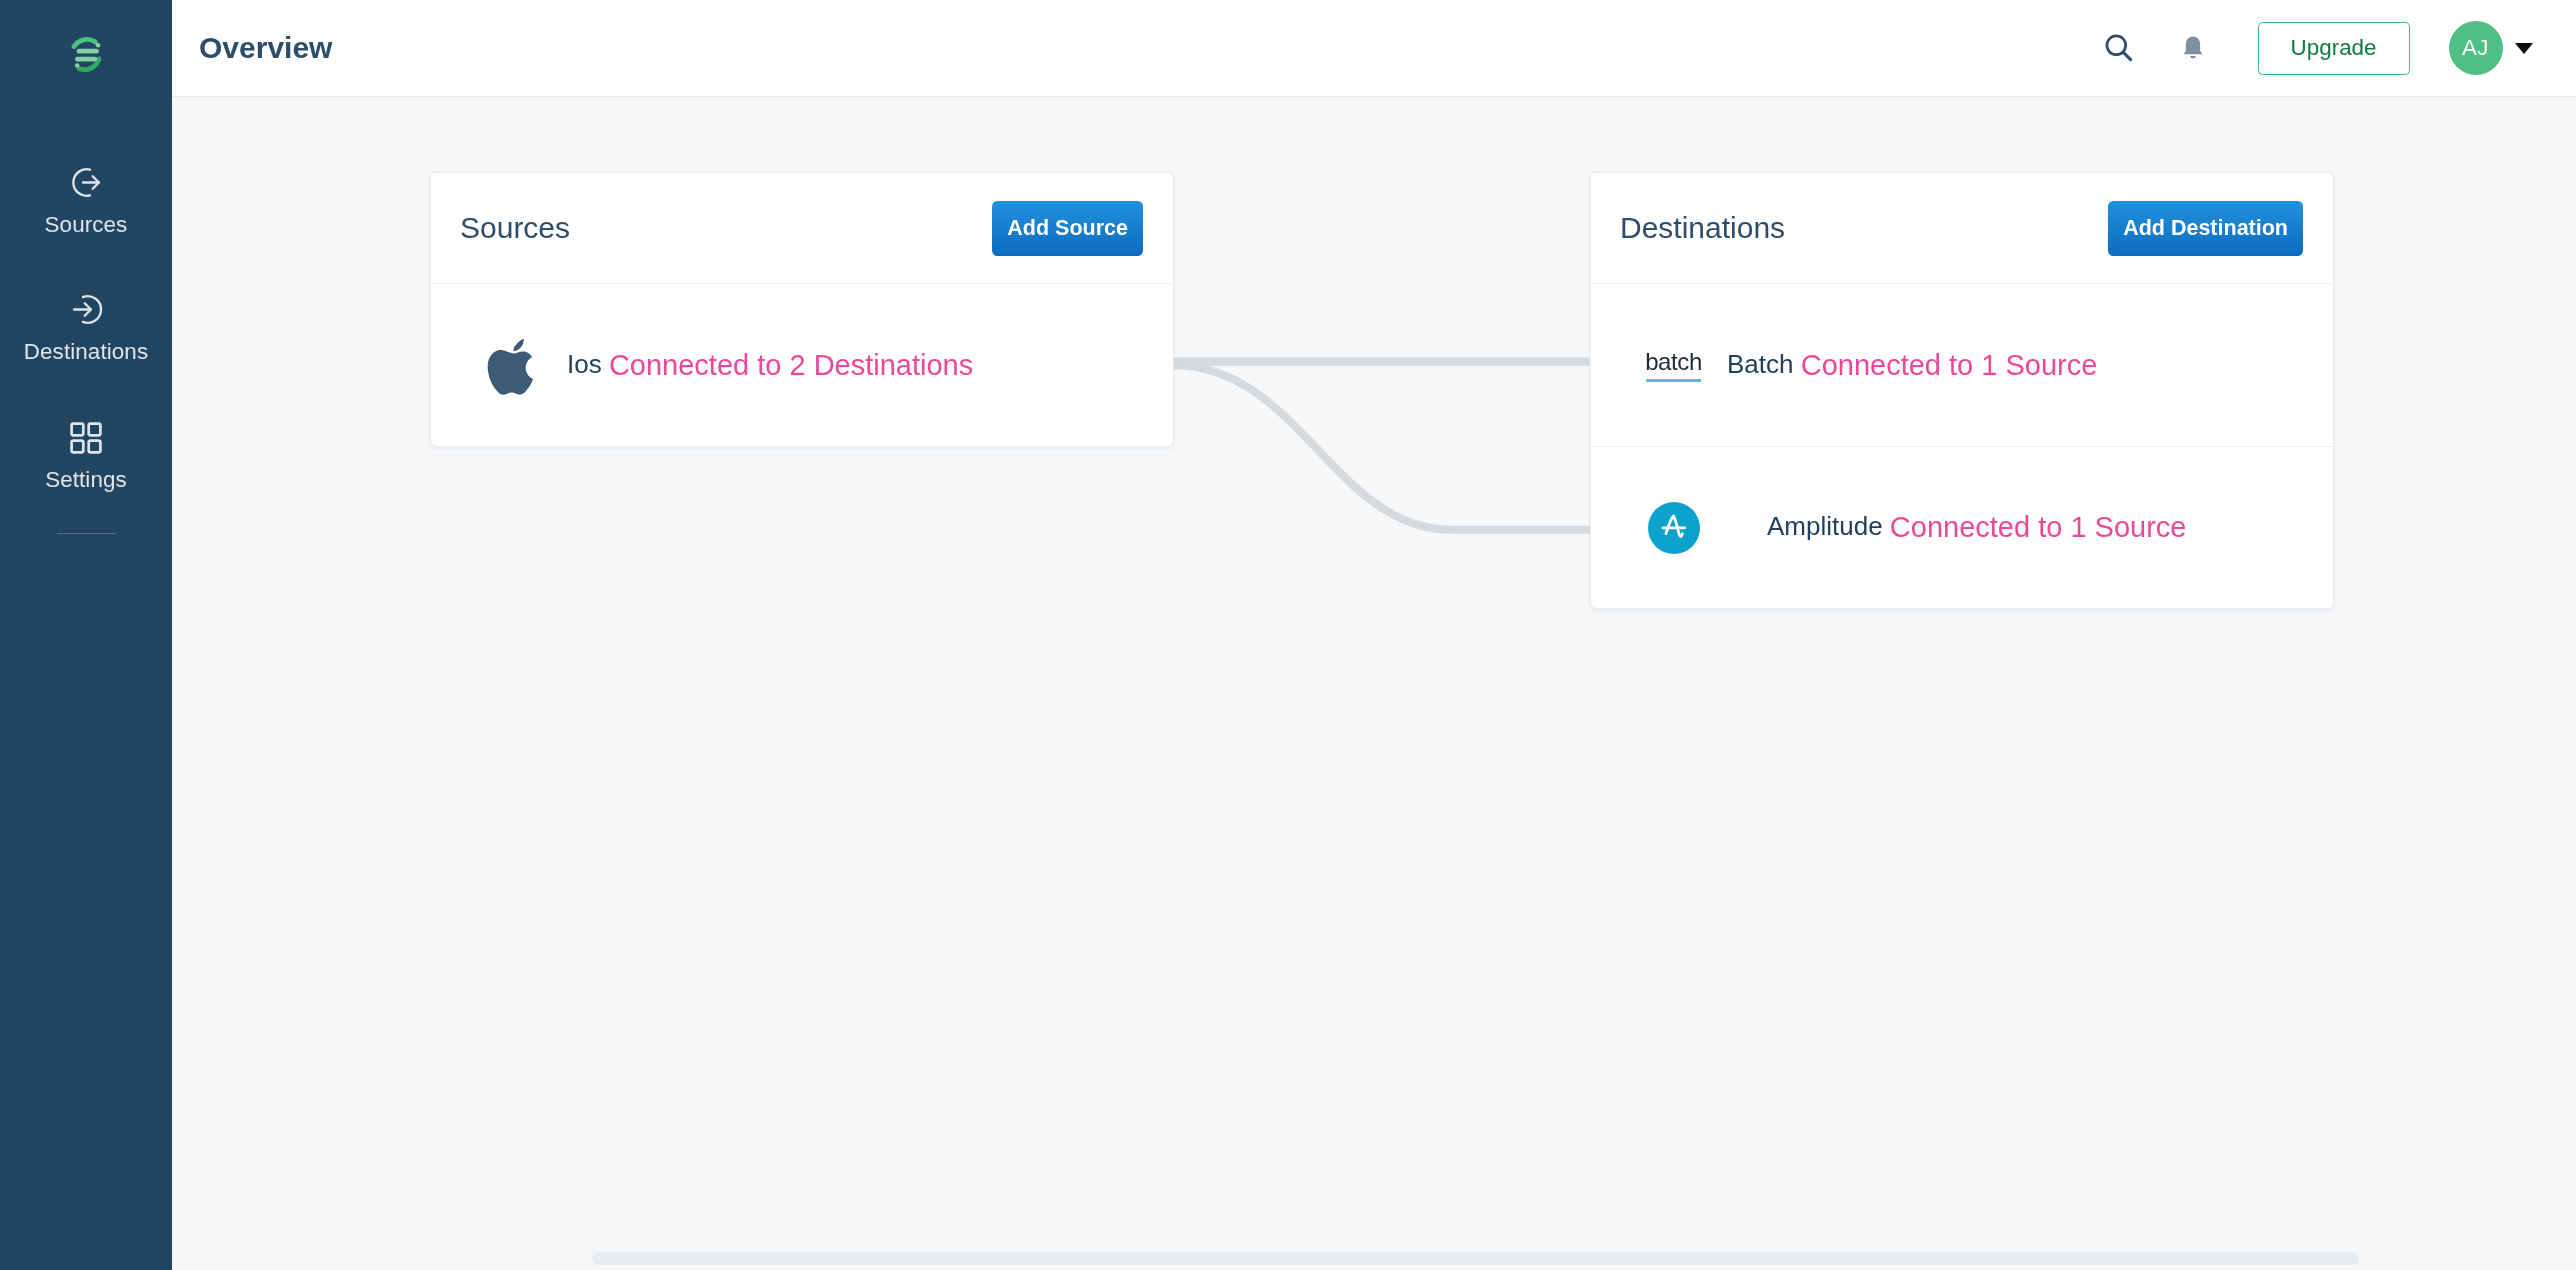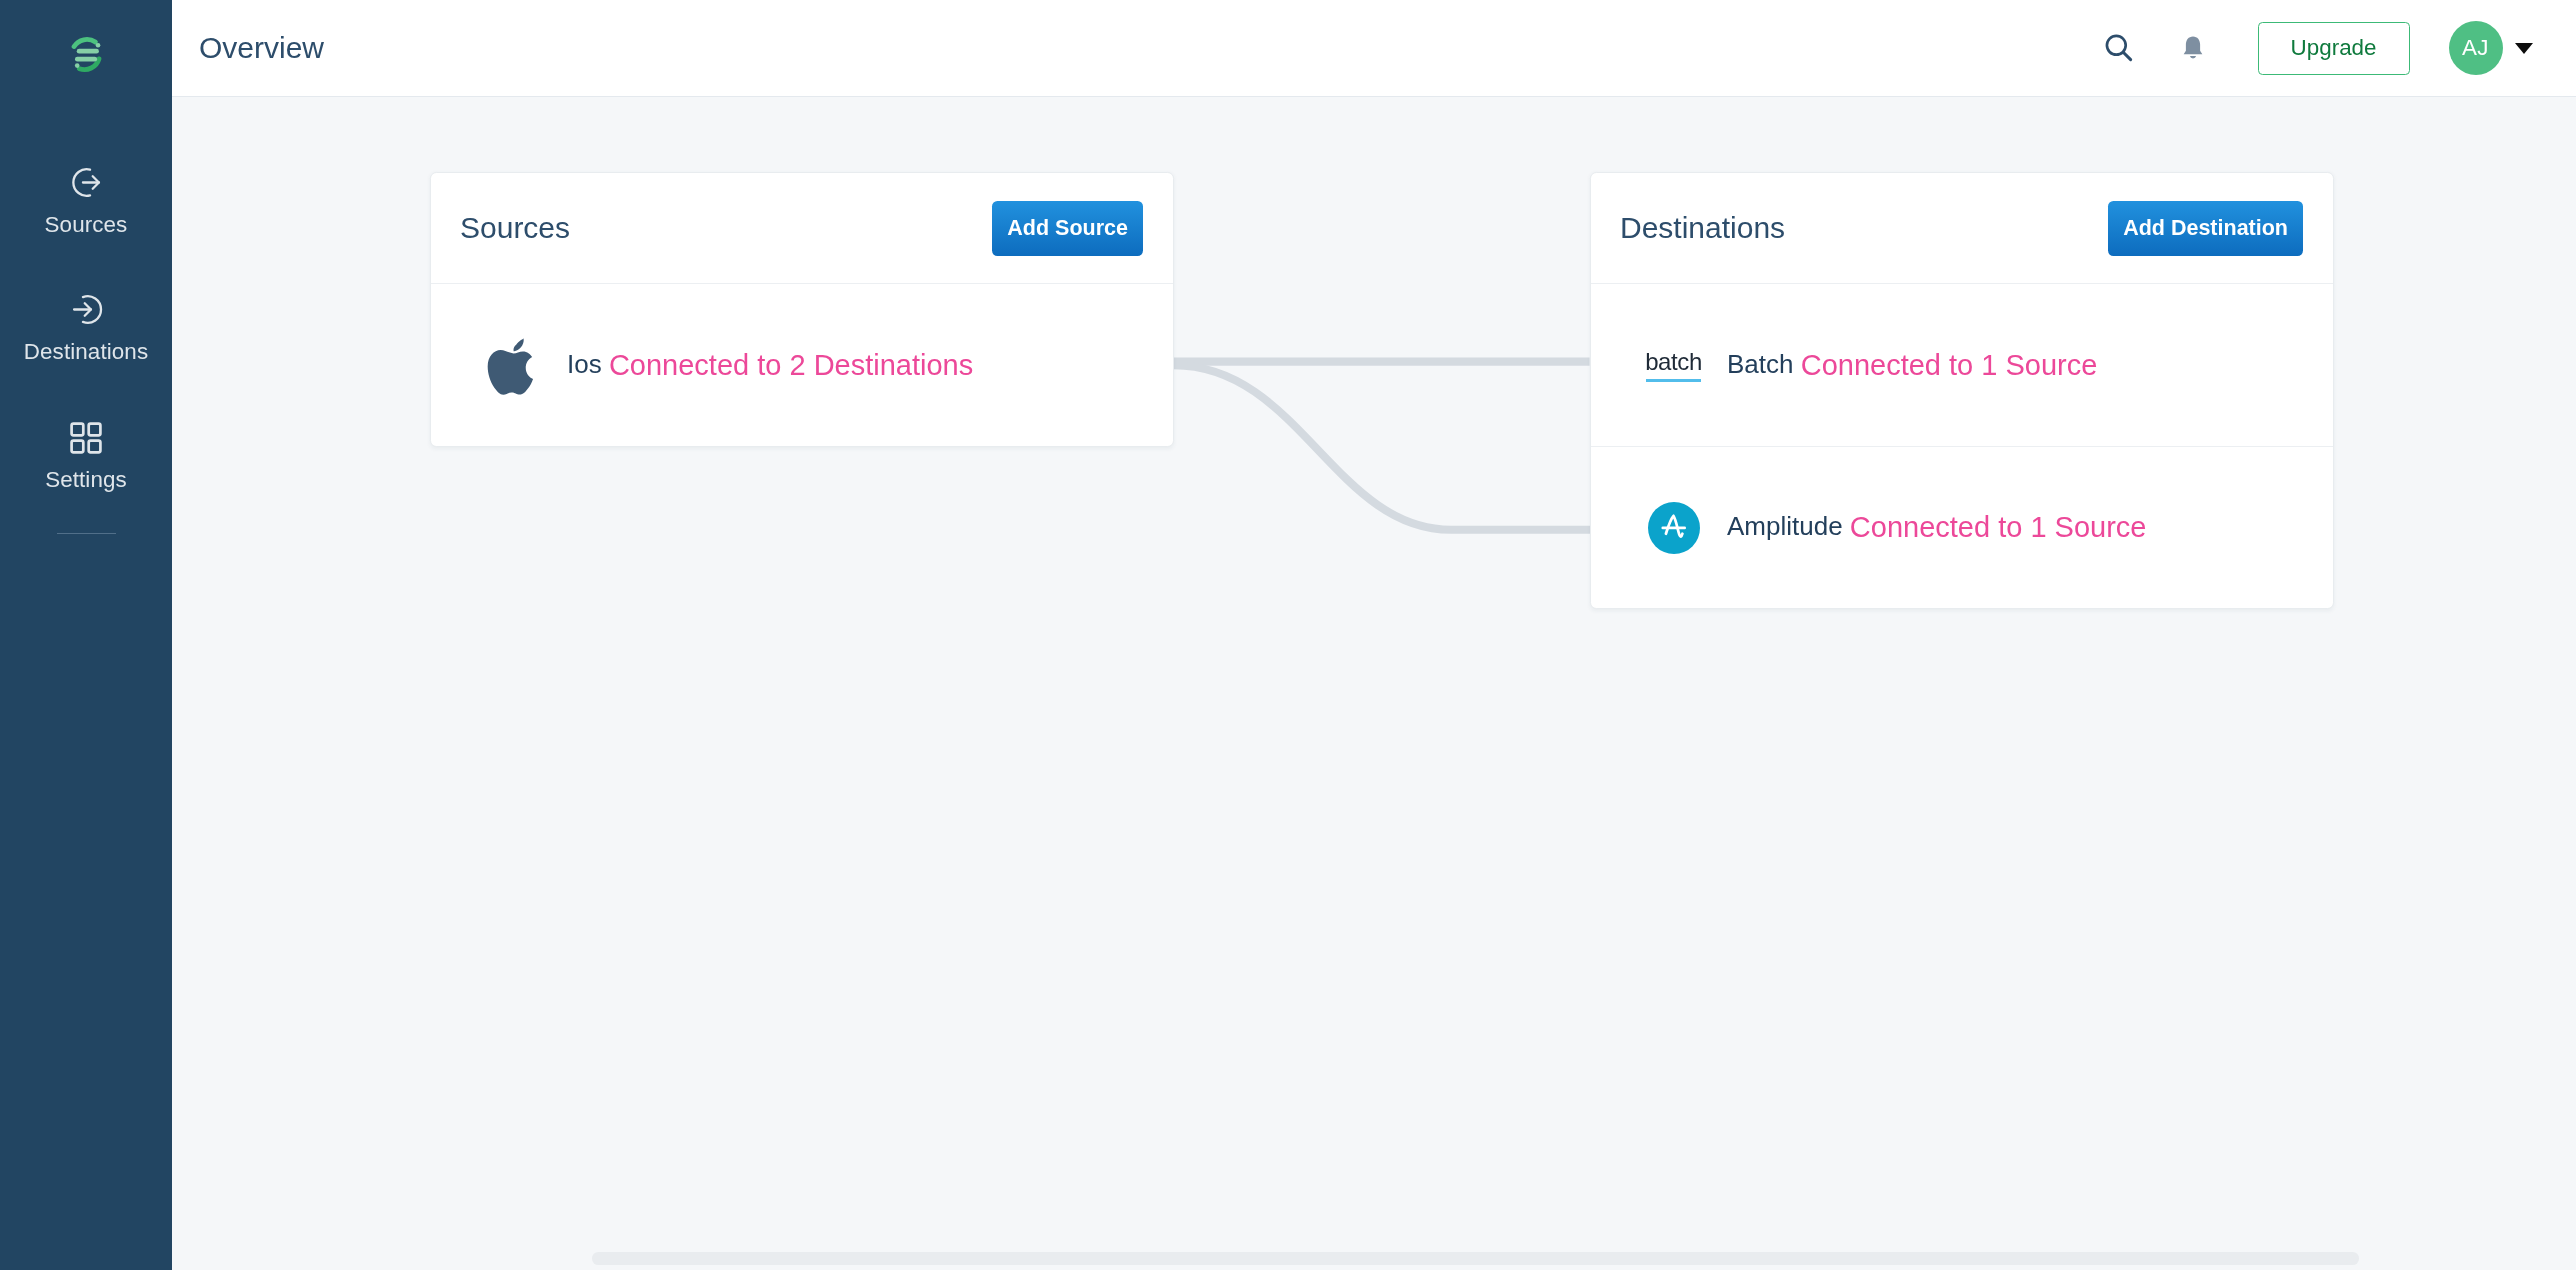--- a/index.html
+++ b/index.html
@@ -37,21 +37,21 @@
 
   
   .main { flex: 1; height: 1270px; display: flex; flex-direction: column; min-width: 0; }
 
   .topbar {
     height: 97px; min-height: 97px; background: #fff;
     border-bottom: 0.9px solid #e4e9ee;
     display: flex; align-items: center; justify-content: space-between;
     padding: 0 43px 0 27px;
   }
-  .page-title { font-size: 30px; color: #2d4d6b; font-weight: 400; }
+  .page-title { font-size: 30px; color: #2d4d6b; font-weight: 700; }
   .topbar-right { display: flex; align-items: center; gap: 10px; }
   .icon-btn {
     width: 64px; height: 64px; display:flex; align-items:center; justify-content:center;
     cursor: pointer; background: none; border: none;
   }
   .upgrade-btn {
     margin-left: 23px;
     border: 1.8px solid #3cba77; border-radius: 4.5px; background: #fff;
     color: #0f7a3d; font-size: 22.4px; padding: 12.5px 32px; cursor: pointer;
     font-family: "Liberation Sans", sans-serif;
@@ -83,21 +83,21 @@
   .primary-btn {
     background: linear-gradient(180deg, #2191de 0%, #0d6cbe 100%);
     border: none; border-radius: 5.4px; color: #fff; font-size: 21.5px;
     padding: 15px 15px; cursor: pointer; white-space: nowrap;
     font-family: "Liberation Sans", sans-serif; font-weight: bold;
   }
   .row {
     height: 162px; display: flex; align-items: center; padding: 0 29px;
     cursor: pointer;
   }
-  .row + .row { border-top: 0.9px solid #eceff2; }
+  .row + .row { border-top: 0.9px solid #eceff2; gap: 40px; }
   .row-ic { width: 107px; min-width:107px; display:flex; align-items:center; justify-content:center; }
   .row-txt { display: flex; flex-direction: row; gap: 7.2px; }
   .row-name { font-size: 26px; color: #233f5b; }
   .row-sub { font-size: 29px; color: #ec4899; }
 
   .batch-logo { display:flex; flex-direction:column; align-items:center; }
   .batch-word { font-size: 24px; color: #1f2a37; letter-spacing: -0.4px; font-weight: 500; }
   .batch-rule { width: 55px; height: 3.6px; background: #52bdeb; margin-top: 2.7px; }
 
   .amp-circle {

